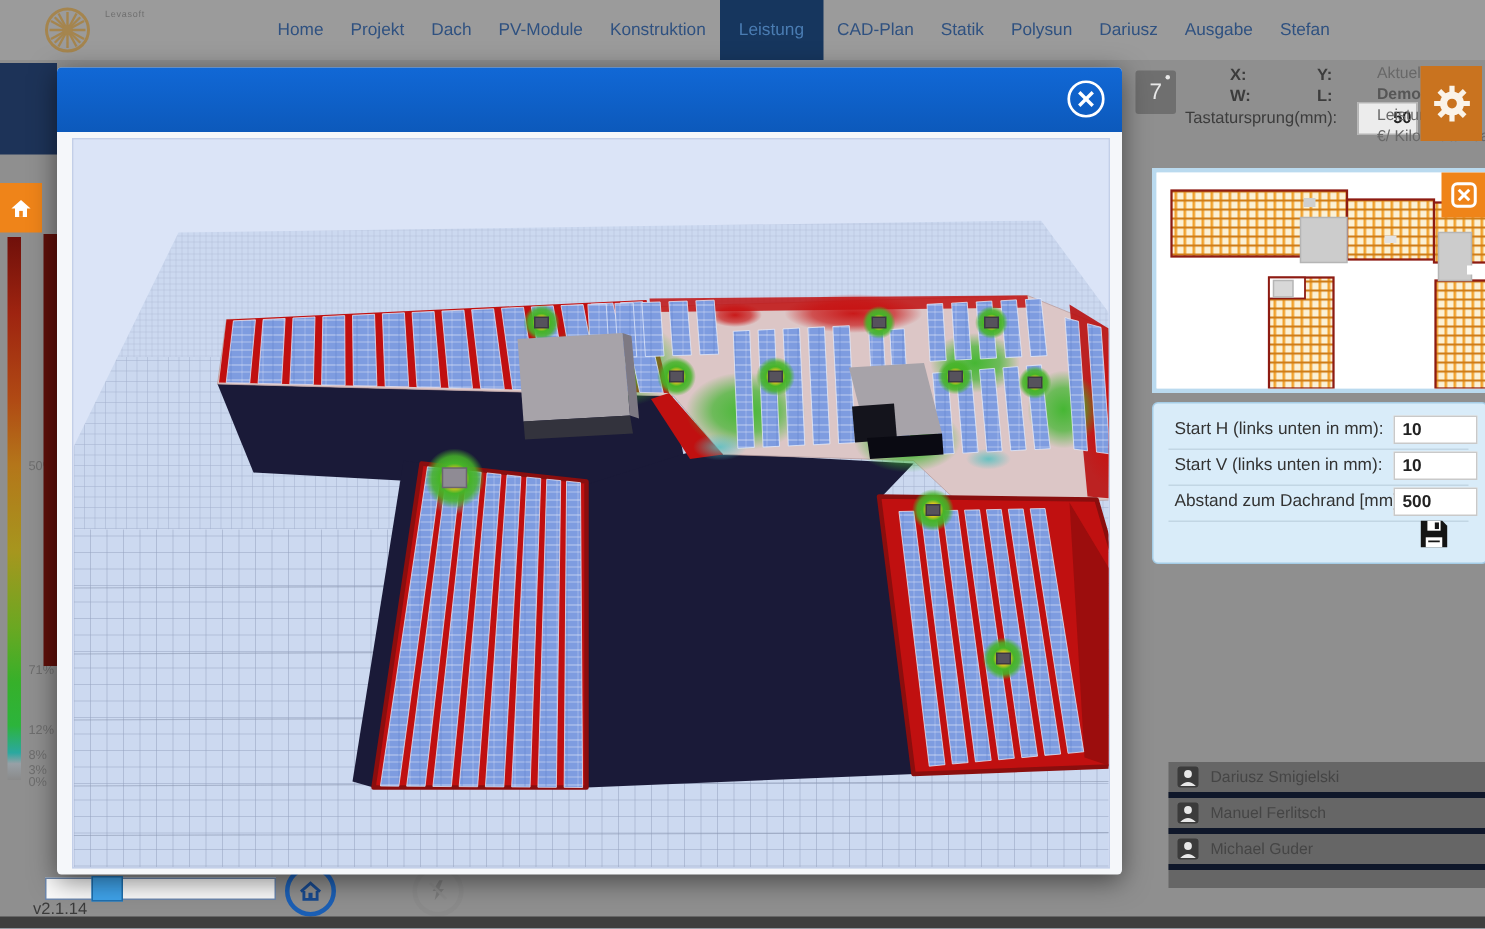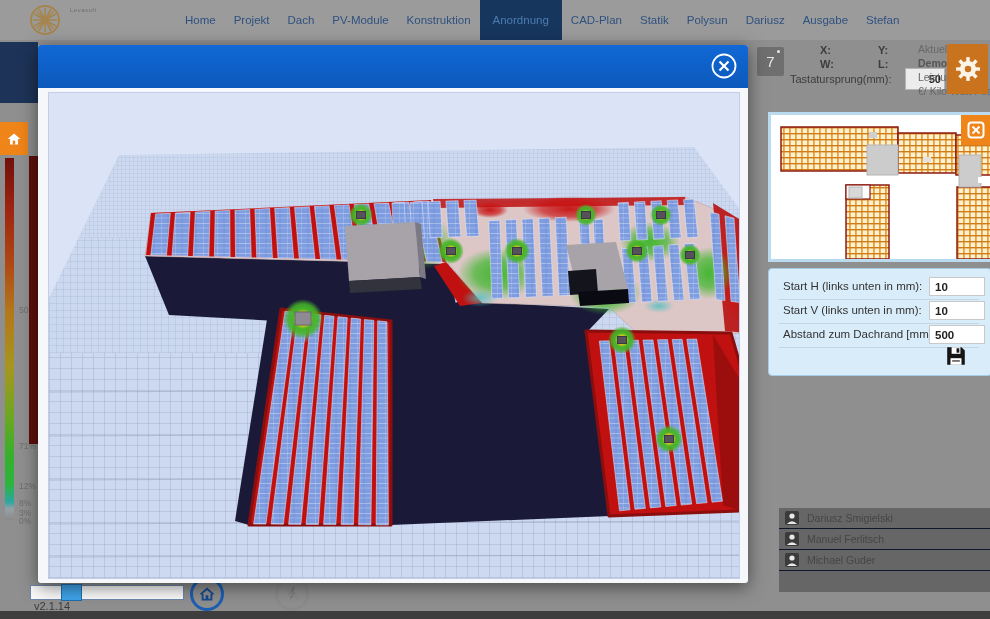--- a/index.html
+++ b/index.html
@@ -33,27 +33,27 @@
   .home-square{left:0;top:122px;width:28px;height:33px;background:#ef8419;border:none;cursor:pointer;
                display:flex;align-items:center;justify-content:center;}
   .legend-bar{left:5px;top:158px;width:9px;height:362px;
       background:linear-gradient(to bottom,#70100a 0%,#9e2410 14%,#b04a14 30%,#b4761a 42%,
                  #a6961e 58%,#6aa822 72%,#36b02a 82%,#2cb43c 90%,#2ba8a0 95%,#98a0a6 97%,#8a8a8a 100%);}
   .legend-label{font-size:8.5px;color:#6e6e6e;left:19px;}
   .redstrip{left:29px;top:156px;width:9px;height:288px;background:#5f100a;}
 
   .slider-track{left:30px;top:585px;width:152px;height:13px;background:#fbfbfb;border:1px solid #6d87ac;}
   .slider-handle{position:absolute;left:30px;top:-2px;width:19px;height:15px;background:#3fa3ea;border:1px solid #1f6fae;cursor:pointer;}
-  .version{left:34px;top:600px;font-size:11px;color:#3b3b3b;}
+  .version{left:22px;top:600px;font-size:11px;color:#3b3b3b;}
   .round-btn{width:34px;height:34px;border-radius:50%;background:transparent;display:flex;align-items:center;justify-content:center;cursor:pointer;}
   .home-btn{left:190px;top:577px;border:3px solid #1b5fb5;}
   .flash-btn{left:275px;top:577px;border:3px solid #8b8b8b;}
 
   .users{left:779px;top:508px;width:211px;height:84px;background:#666666;}
-  .user-row{height:20px;border-bottom:1px solid #0f172a;position:relative;}
+  .user-row{height:20px;border-bottom:4px solid #0f172a;position:relative;}
   .user-row .avatar{position:absolute;left:6px;top:3px;width:14px;height:14px;background:#3b3b3b;border-radius:2px;}
   .user-row .uname{position:absolute;left:28px;top:4px;font-size:10.5px;color:#454545;}
   .footer{left:0;top:611px;width:990px;height:8px;background:#3e3e3e;}
 
   
   .modal{left:38px;top:45px;width:710px;height:538px;background:#f5f7fa;border-radius:3px;
          box-shadow:0 4px 18px rgba(0,0,0,.5);z-index:20;}
   .modal-header{left:0;top:0;width:710px;height:43px;border-radius:3px 3px 0 0;
                 background:linear-gradient(to bottom,#1168d6,#0c59bb);}
   .close-btn{position:absolute;right:10px;top:7px;width:28px;height:28px;background:transparent;border:none;cursor:pointer;padding:0;}
@@ -90,21 +90,21 @@
       <circle cx="19" cy="17" r="3.5" fill="#a5854e"></circle>
     </svg>
     <span class="brand-small">Levasoft</span>
   </div>
   <div class="abs menu">
     <span class="mi">Home</span>
     <span class="mi">Projekt</span>
     <span class="mi">Dach</span>
     <span class="mi">PV-Module</span>
     <span class="mi">Konstruktion</span>
-    <span class="mi active">Anordnung</span>
+    <span class="mi active">Leistung</span>
     <span class="mi">CAD-Plan</span>
     <span class="mi">Statik</span>
     <span class="mi">Polysun</span>
     <span class="mi">Dariusz</span>
     <span class="mi">Ausgabe</span>
     <span class="mi">Stefan</span>
   </div>
 </div>
 
 <div class="abs subbar"></div>

